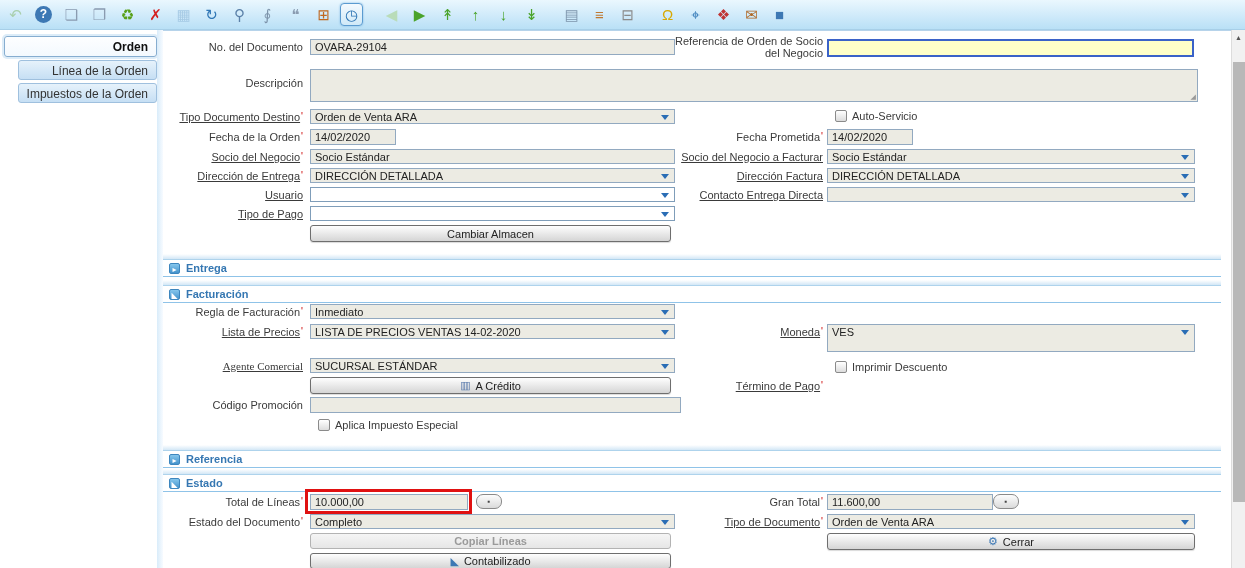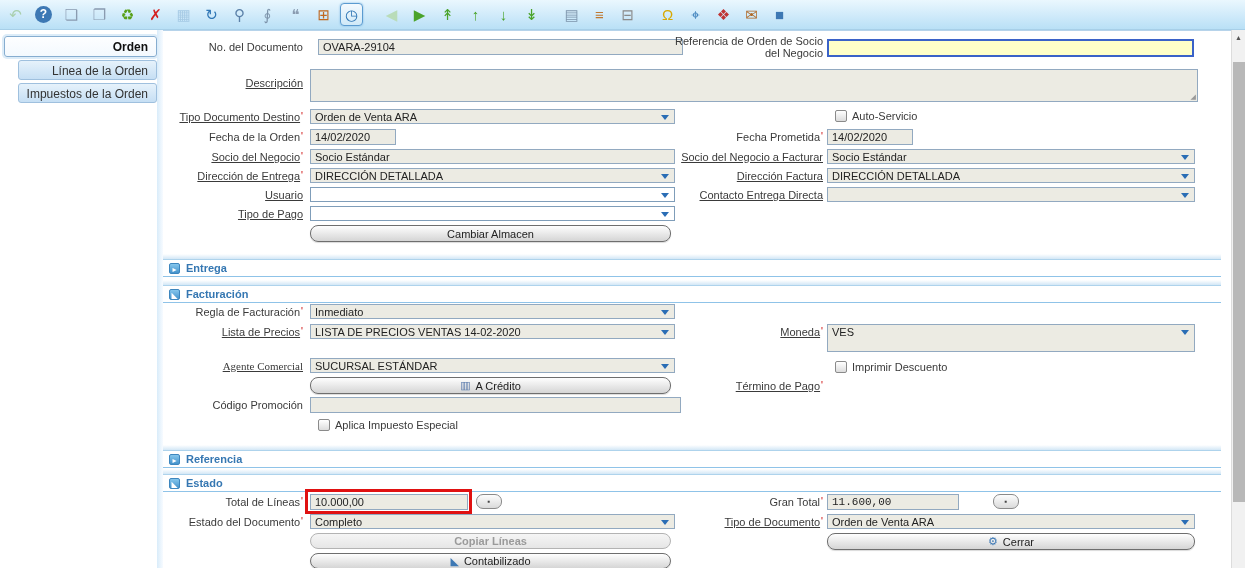--- a/index.html
+++ b/index.html
@@ -50,21 +50,21 @@
   .white { background:#ffffff; border-color:#7f9db9; }
   .yellow { background:#ffffc8; border:2px solid #3a62c8; }
   .tarea { background:#ecebe3; border:1px solid #92a9c0; }
   .tarea::after { content:"◢"; position:absolute; right:1px; bottom:0; font-size:7px; color:#999; }
 
   .cb { position:absolute; font-size:11px; color:#3a3a3a; display:flex; align-items:center; gap:5px; }
   .cb .box { width:12px; height:12px; border:1px solid #8a8a8a; border-radius:2px;
     background:linear-gradient(#ffffff,#dcdcdc); cursor:pointer; flex:0 0 12px; }
 
   .btn { position:absolute; font-size:11px; color:#222; text-align:left;
-    background:linear-gradient(#fefefe,#d5d5d5); border:1px solid #6e6e6e; border-radius:8px;
+    background:linear-gradient(#fefefe,#d5d5d5); border:1px solid #6e6e6e; border-radius:3px;
     cursor:pointer; display:flex; align-items:center; justify-content:center; gap:5px;
     box-shadow:0 1px 1px rgba(0,0,0,.15); }
   .btn.disabled { color:#9a9a9a; border-color:#b3b3b3;
     background:linear-gradient(#f5f5f5,#e6e6e6); cursor:default; box-shadow:none;font-weight:bold; }
   .btn .ic { font-size:11px; }
 
   .calc { position:absolute; width:26px; height:15px; border:1px solid #8a8a8a; border-radius:7px;
     background:linear-gradient(#fdfdfd,#dadada); font-size:8px; color:#444; text-align:center;
     line-height:13px; cursor:pointer; }
 
@@ -127,25 +127,25 @@
   <div id="sidebar">
     <div class="tab active" style="left:4px; top:6px; width:153px; height:21px;" data-bind="sidebar.tabs.0.label">Orden</div>
     <div class="tab" style="left:18px; top:30px; width:139px; height:20px;" data-bind="sidebar.tabs.1.label">Línea de la Orden</div>
     <div class="tab" style="left:18px; top:53px; width:139px; height:20px;" data-bind="sidebar.tabs.2.label">Impuestos de la Orden</div>
   </div>
   <div id="side-strip"></div>
 
   <div id="panel">
 
     <div class="lbl" style="top:10px;"><span data-bind="form.doc_no.label">No. del Documento</span></div>
-    <div class="fld" style="left:147px; top:8px; width:365px;margin-left:8px;"><span data-bind="form.doc_no.value">OVARA-29104</span></div>
+    <div class="fld" style="left:147px; top:8px; width:365px;"><span data-bind="form.doc_no.value">OVARA-29104</span></div>
     <div class="lblR" style="top:4px; white-space:normal; line-height:12px;"><span data-bind="form.bp_order_ref.label">Referencia de Orden de Socio del Negocio</span></div>
     <div class="fld yellow" style="left:664px; top:8px; width:367px; height:18px;"><span data-bind="form.bp_order_ref.value"></span></div>
 
-    <div class="lbl" style="top:46px;text-decoration:underline;"><span data-bind="form.description.label">Descripción</span></div>
+    <div class="lbl" style="top:46px;"><span data-bind="form.description.label">Descripción</span></div>
     <div class="fld tarea" style="left:147px; top:38px; width:888px; height:33px;"><span data-bind="form.description.value"></span></div>
 
     <div class="lbl lnk req" style="top:80px;"><span data-bind="form.target_doc_type.label">Tipo Documento Destino</span></div>
     <div class="fld dd" style="left:147px; top:78px; width:365px; height:15px;"><span data-bind="form.target_doc_type.value">Orden de Venta ARA</span></div>
     <div class="cb" style="left:672px; top:79px;">
       <span class="box"></span>
       <span data-bind="form.self_service.label">Auto-Servicio</span>
     </div>
 
     <div class="lbl req" style="top:100px;"><span data-bind="form.date_ordered.label">Fecha de la Orden</span></div>
@@ -235,21 +235,21 @@
         <span class="sec-title" data-bind="form.sections.status">Estado</span>
       </div>
     </div>
 
     <div class="lbl req" style="top:465px;"><span data-bind="form.total_lines.label">Total de Líneas</span></div>
     <div class="fld" style="left:147px; top:463px; width:158px;"><span data-bind="form.total_lines.value">10.000,00</span></div>
     <div class="calc" style="left:313px; top:463px;">▪</div>
     <div class="hl-red" style="left:142px; top:458px; width:167px; height:25px;"></div>
 
     <div class="lblR req" style="top:465px;"><span data-bind="form.grand_total.label">Gran Total</span></div>
-    <div class="fld" style="left:664px; top:463px; width:132px;font-family:Liberation Mono, monospace;"><span data-bind="form.grand_total.value">11.600,00</span></div>
+    <div class="fld" style="left:664px; top:463px; width:166px;"><span data-bind="form.grand_total.value">11.600,00</span></div>
     <div class="calc" style="left:830px; top:463px;">▪</div>
 
     <div class="lbl req" style="top:485px;"><span data-bind="form.doc_status.label">Estado del Documento</span></div>
     <div class="fld dd" style="left:147px; top:483px; width:365px; height:15px;"><span data-bind="form.doc_status.value">Completo</span></div>
     <div class="lblR lnk req" style="top:485px;"><span data-bind="form.doc_type.label">Tipo de Documento</span></div>
     <div class="fld dd" style="left:664px; top:483px; width:368px; height:15px;"><span data-bind="form.doc_type.value">Orden de Venta ARA</span></div>
 
     <div class="btn disabled" style="left:147px; top:502px; width:361px; height:16px;">
         <span data-bind="form.copy_lines_button">Copiar Líneas</span>
       </div>

